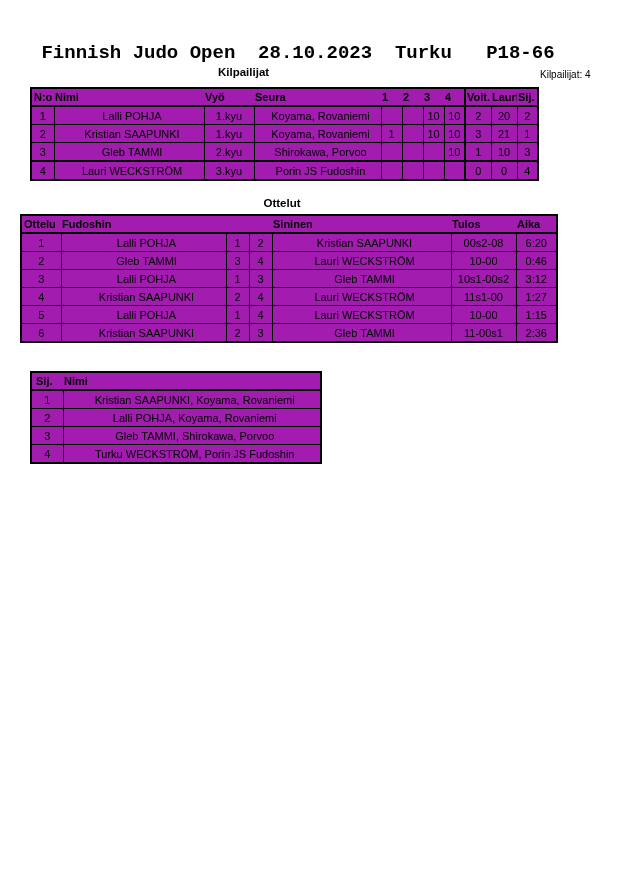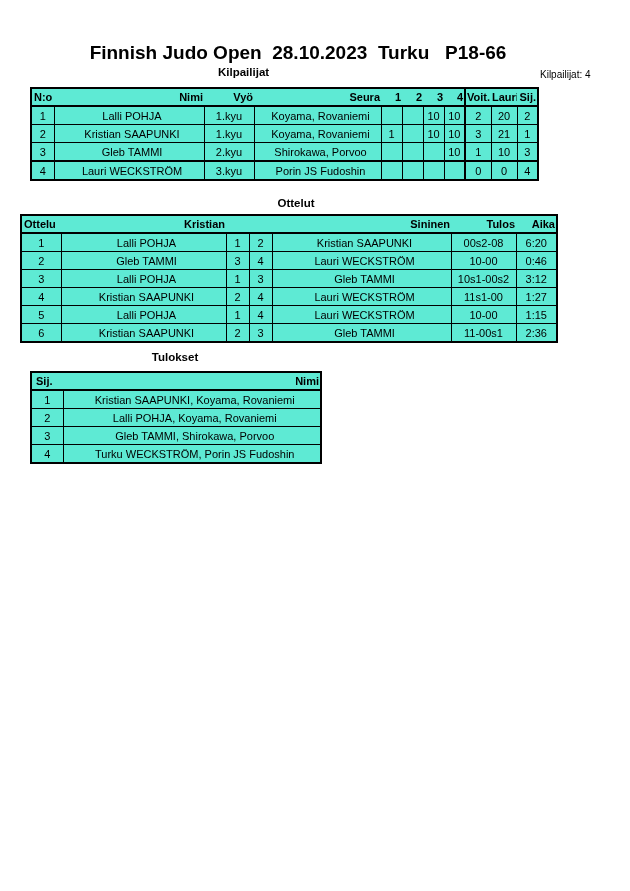--- a/index.html
+++ b/index.html
@@ -19,20 +19,21 @@
   .page-title {
     position: absolute;
     top: 42px;
     left: 0;
     width: 596px;
     margin: 0;
     text-align: center;
     font-size: 19px;
     font-weight: bold;
     white-space: pre;
+    font-family: Liberation Mono, monospace;
   }
   .sub-kilpailijat {
     position: absolute;
     top: 66px;
     left: 218px;
     font-size: 11.5px;
     font-weight: bold;
   }
   .competitors-count {
     position: absolute;
@@ -40,42 +41,42 @@
     left: 540px;
     font-size: 10px;
   }
   .section-heading {
     position: absolute;
     margin: 0;
     text-align: center;
     font-size: 11.5px;
     font-weight: bold;
   }
-  .matches-heading  { top: 197px; left: 28px; width: 536px; text-align: center; }
+  .matches-heading  { top: 197px; left: 14px; width: 536px; text-align: center; }
   .results-heading  { top: 351px; left: 30px; width: 290px; }
 
   table {
     position: absolute;
     border-collapse: collapse;
     table-layout: fixed;
     border: 2px solid #000;
-    background: #5eead4;
+    background: #a21caf;
   }
   .competitors-table { left: 30px; top: 87px;  width: 507px; }
   .matches-table     { left: 20px; top: 214px; width: 536px; }
   .results-table     { left: 30px; top: 371px; width: 290px; }
 
   th {
     border: none;
     border-bottom: 2px solid #000;
     font-size: 11px;
     font-weight: bold;
     height: 16px;
     padding: 0 1px;
-    text-align: right;
+    text-align: left;
     white-space: nowrap;
     overflow: hidden;
   }
   td {
     border: 1px solid #000;
     font-size: 11px;
     height: 17px;
     padding: 0 2px;
     text-align: center;
     white-space: nowrap;
@@ -186,21 +187,21 @@
         <col style="width:165px">
         <col style="width:23px">
         <col style="width:23px">
       <col style="width:179px">
         <col style="width:65px">
         <col style="width:41px">
     </colgroup>
     <tbody>
         <tr>
       <th class="hl">Ottelu</th>
-      <th>Kristian</th>
+      <th>Fudoshin</th>
       <th></th>
       <th></th>
       <th>Sininen</th>
       <th>Tulos</th>
       <th>Aika</th>
     </tr>
     <tr>
       <td>1</td>
       <td class="l">Lalli POHJA</td>
       <td>1</td>
@@ -250,21 +251,20 @@
       <td class="l">Kristian SAAPUNKI</td>
       <td>2</td>
       <td>3</td>
       <td class="l">Gleb TAMMI</td>
       <td>11-00s1</td>
       <td>2:36</td>
     </tr>
   </tbody>
     </table>
 
-  <h2 class="section-heading results-heading">Tulokset</h2>
 
   <table class="results-table">
     <colgroup>
       <col style="width:32px">
         <col style="width:258px">
     </colgroup>
     <tbody>
         <tr>
       <th class="hl" style="padding-left:4px">Sij.</th>
       <th>Nimi</th>

